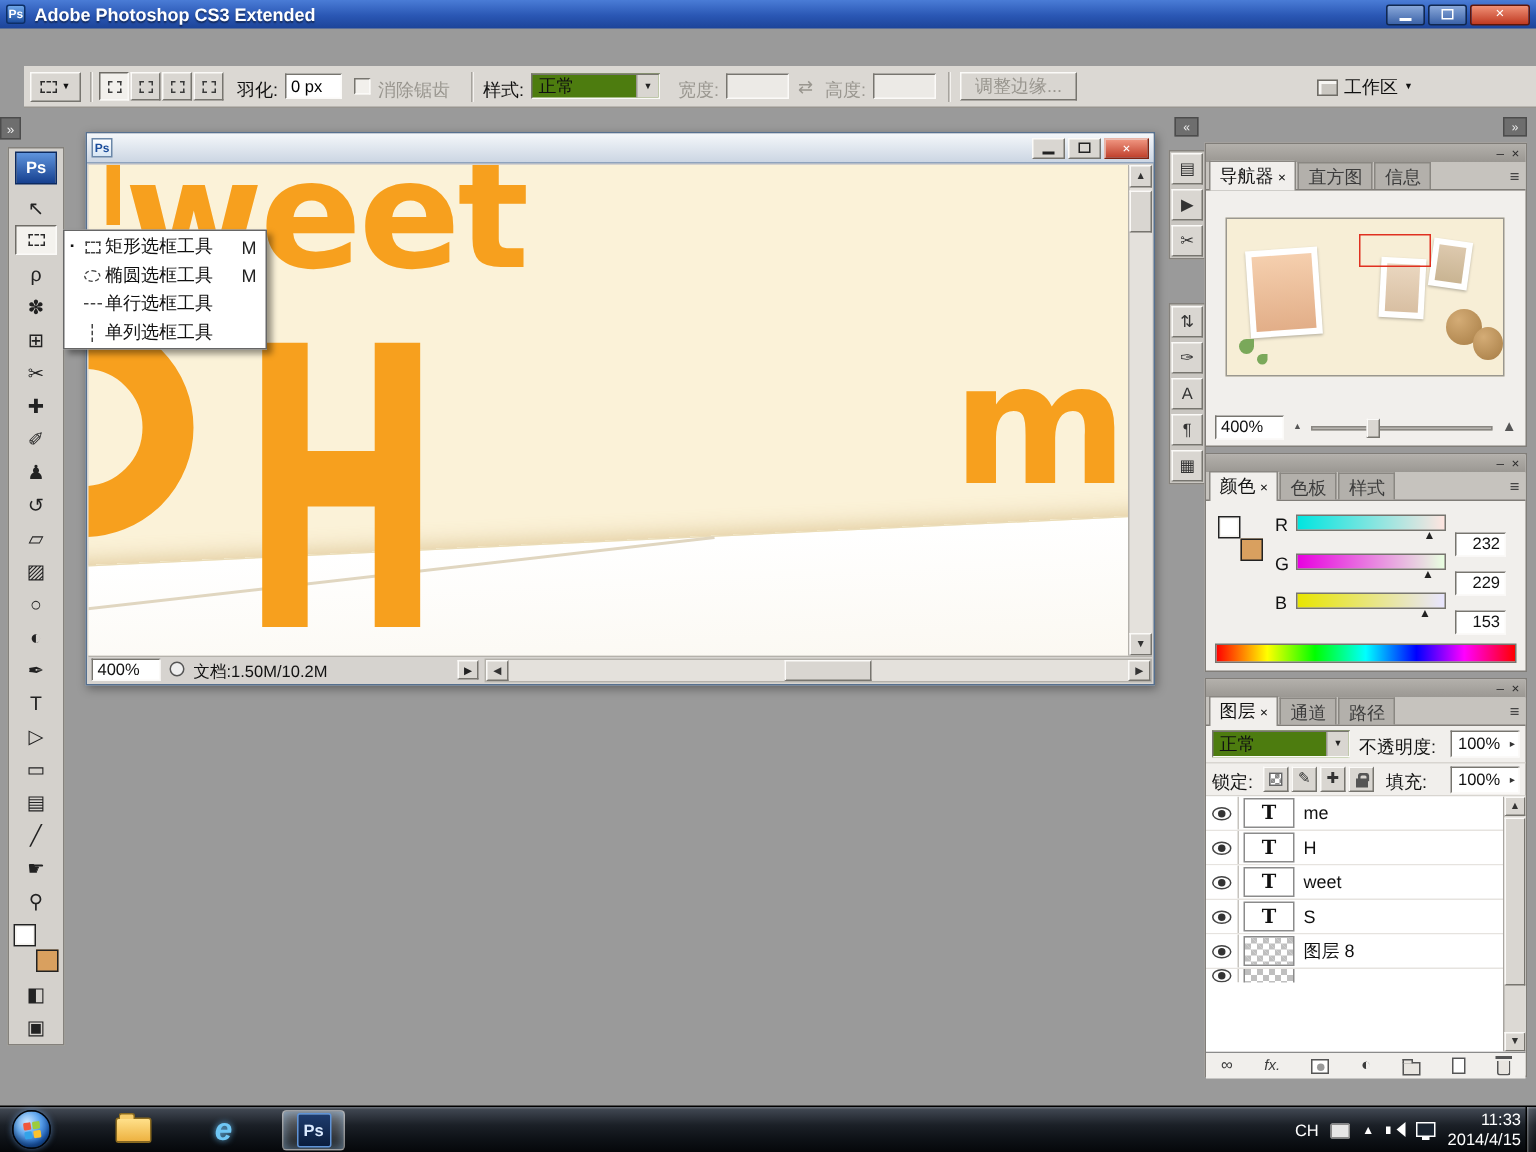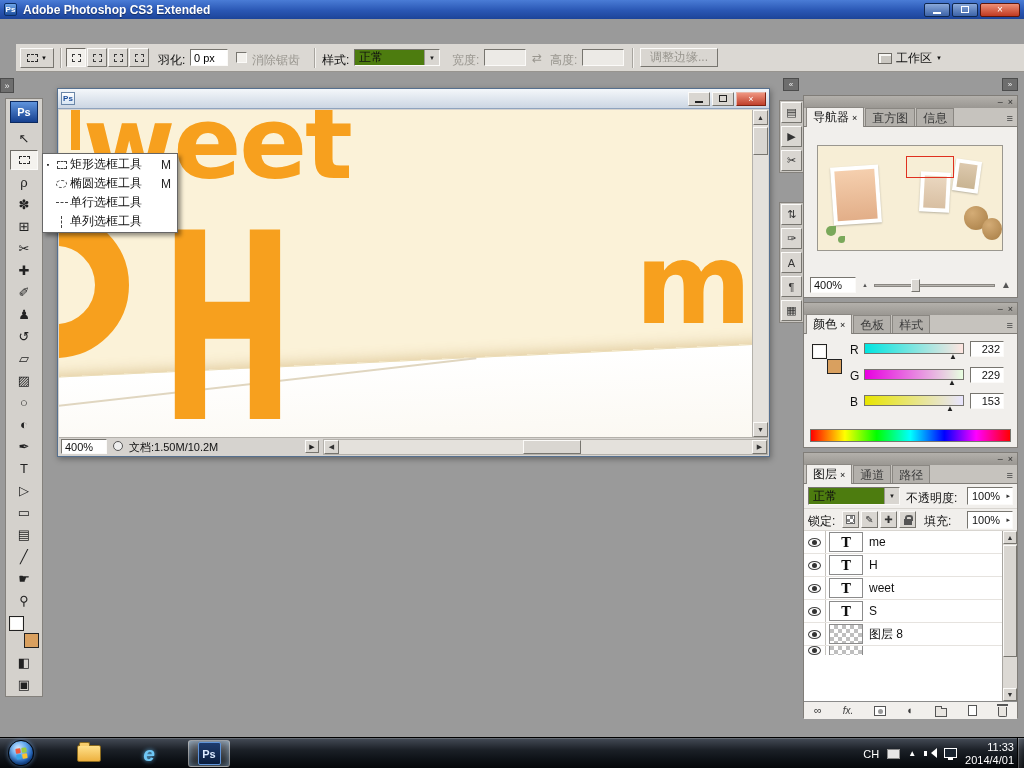--- a/index.html
+++ b/index.html
@@ -128,21 +128,21 @@
 .navzoom{width:46px;height:16px;padding:1px 3px;font-size:11px}
 .mtn{color:#555;line-height:1}
 .navtrack{flex:1;height:3px;background:#b8b5b0;border:1px solid #8a8782;position:relative}
 .navknob{position:absolute;left:30%;top:-6px;width:9px;height:13px}
 
 .cswatches{position:absolute;left:6px;top:8px;width:36px;height:36px}
 .crow{position:absolute;left:0;right:0;height:22px}
 .clabel{position:absolute;left:46px;top:3px}
 .ctrack{position:absolute;left:60px;top:3px;width:100px;height:11px;border:1px solid #77756f}
 .cthumb{position:absolute;top:13px;font-size:8px;color:#222;line-height:1}
-.cval{position:absolute;left:166px;top:1px;width:34px;height:16px;padding:1px 3px;font-size:11px;text-align:right}
+.cval{position:absolute;left:166px;top:15px;width:34px;height:16px;padding:1px 3px;font-size:11px;text-align:right}
 #spectrum{position:absolute;left:6px;right:6px;bottom:5px;height:13px;border:1px solid #77756f;
   background:linear-gradient(90deg,#f00,#ff0 17%,#0f0 33%,#0ff 50%,#00f 67%,#f0f 83%,#f00)}
 
 .lctrl{position:relative;height:25px;border-bottom:1px solid #d8d5d0}
 .llock{position:relative;height:22px;border-bottom:1px solid #d8d5d0}
 .lockbtn{position:absolute;top:2px;width:17px;height:17px;display:flex;align-items:center;justify-content:center;font-size:10px;color:#333}
 .minichk{width:9px;height:9px;background:
   linear-gradient(45deg,#888 25%,transparent 25%,transparent 75%,#888 75%),
   linear-gradient(45deg,#888 25%,transparent 25%,transparent 75%,#888 75%);
   background-color:#fff;background-size:6px 6px;background-position:0 0,3px 3px;border:1px solid #666}
@@ -593,19 +593,19 @@
         <span class="pstile">Ps</span>
       </div>
     <div id="tray">
       <span style="font-size:11px">CH</span>
       <i class="kb"></i>
       <span class="trayup">▲</span>
       <i class="spk"></i>
       <i class="mon"></i>
       <span class="clk">
         <div>11:33</div>
-        <div>2014/4/01</div>
+        <div>2014/4/15</div>
       </span>
     </div>
     <div id="showdesk"></div>
   </div>
 
 </div>
 
 </body></html>

